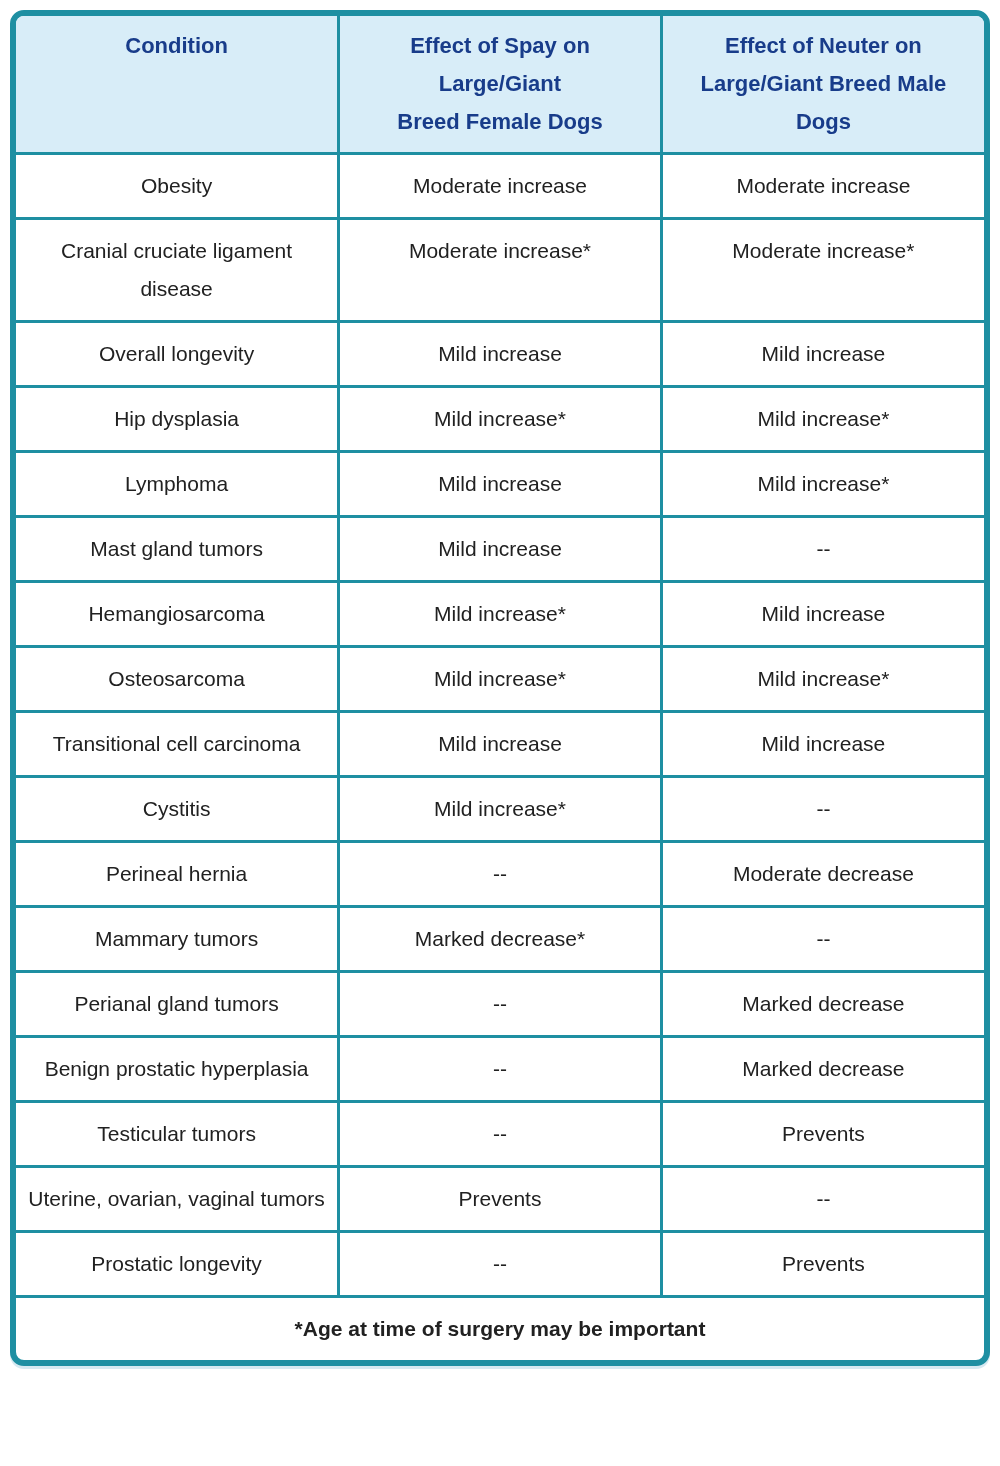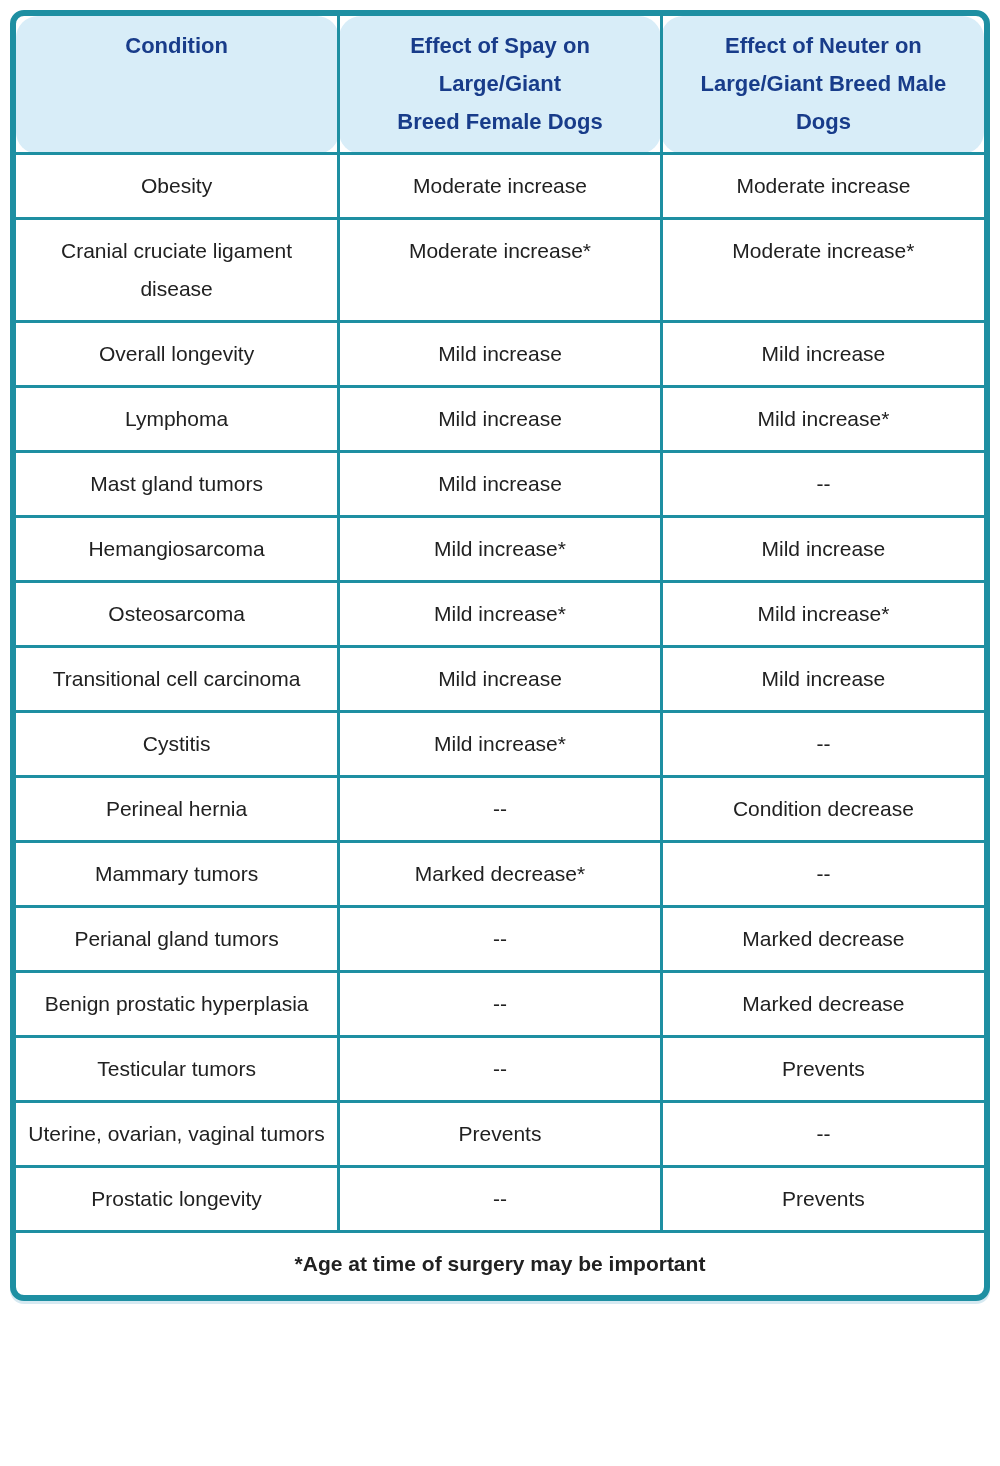--- a/index.html
+++ b/index.html
@@ -40,21 +40,20 @@
     font-weight:400;
     overflow-wrap:break-word;
   }
   thead th{
     background:var(--header-bg);
     color:var(--header-text);
     font-weight:700;
     font-size:22px;
     white-space:pre-line;
     padding:11px 8px;
-    border-radius:22px;
   }
   
   tr>*:first-child{border-left:none;}
   tr>*:last-child{border-right:none;}
   thead th{border-top:none;}
   tfoot td{border-bottom:none;}
   tfoot td{
     font-weight:600;
     padding:12px 10px;
   }
@@ -91,20 +90,25 @@
     <td>Moderate increase*</td>
   </tr>
 
 
   <tr>
     <td>Overall longevity</td>
     <td>Mild increase</td>
     <td>Mild increase</td>
   </tr>
 
+  <tr>
+    <td>Hip dysplasia</td>
+    <td>Mild increase*</td>
+    <td>Mild increase*</td>
+  </tr>
 
   <tr>
     <td>Lymphoma</td>
     <td>Mild increase</td>
     <td>Mild increase*</td>
   </tr>
 
   <tr>
     <td>Mast gland tumors</td>
     <td>Mild increase</td>
@@ -131,21 +135,21 @@
 
   <tr>
     <td>Cystitis</td>
     <td>Mild increase*</td>
     <td>--</td>
   </tr>
 
   <tr>
     <td>Perineal hernia</td>
     <td>--</td>
-    <td>Condition decrease</td>
+    <td>Moderate decrease</td>
   </tr>
 
   <tr>
     <td>Mammary tumors</td>
     <td>Marked decrease*</td>
     <td>--</td>
   </tr>
 
   <tr>
     <td>Perianal gland tumors</td>

